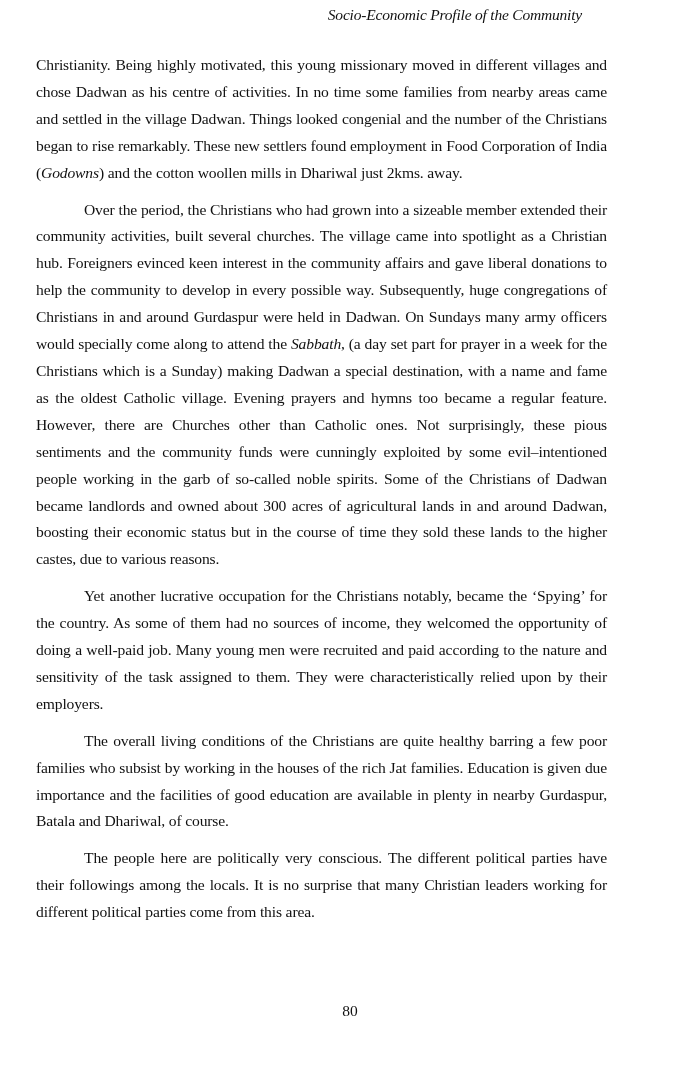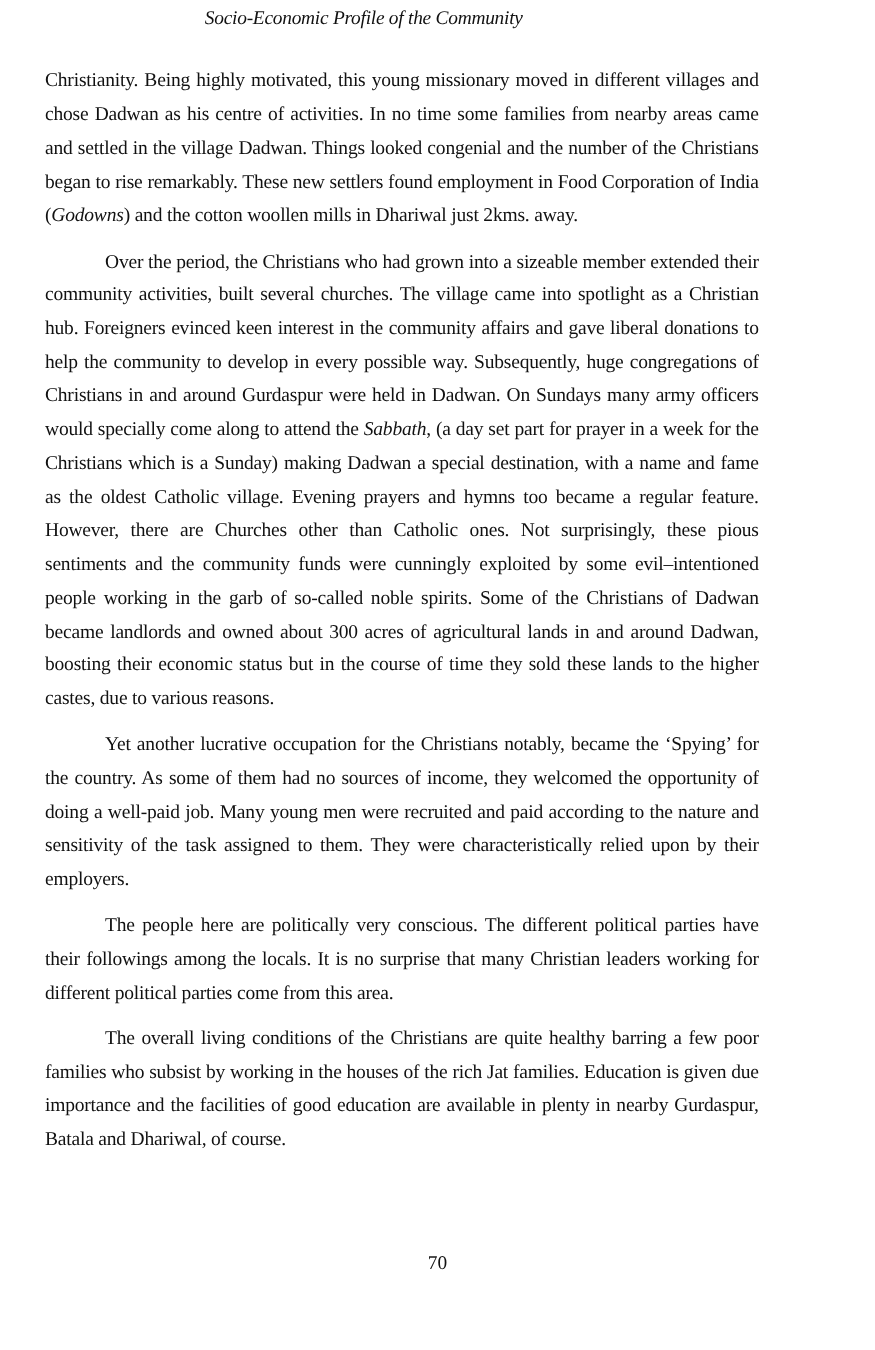--- a/index.html
+++ b/index.html
@@ -3,21 +3,21 @@
 <meta charset="utf-8">
 <style>
   html, body { margin: 0; padding: 0; background: #ffffff; }
   body {
     width: 700px; height: 1080px; position: relative; overflow: hidden;
     font-family: "Liberation Serif", "DejaVu Serif", serif;
     color: #111111;
   }
   .running-header {
     position: absolute; top: 6px; left: 0; width: 582px;
-    text-align: center; font-style: italic; font-size: 15.5px;
+    text-align: right; font-style: italic; font-size: 15.5px;
     letter-spacing: -0.2px;
   }
   .body-text {
     position: absolute; top: 52px; left: 36px; width: 571px;
     font-size: 15.6px; line-height: 26.9px; text-align: justify;
     letter-spacing: -0.15px;
   }
   .para { margin: 0 0 10px 0; }
   .para.indent { text-indent: 48px; }
   .page-number {
@@ -28,17 +28,17 @@
 </style>
 </head>
 <body>
 
 <div class="running-header">Socio-Economic Profile of the Community</div>
 
 <div class="body-text">
   <p class="para"><span>Christianity. Being highly motivated, this young missionary moved in different villages and chose Dadwan as his centre of activities. In no time some families from nearby areas came and settled in the village Dadwan. Things looked congenial and the number of the Christians began to rise remarkably. These new settlers found employment in Food Corporation of India (</span><em>Godowns</em><span>) and the cotton woollen mills in Dhariwal just 2kms. away.</span></p>
   <p class="para indent"><span>Over the period, the Christians who had grown into a sizeable member extended their community activities, built several churches. The village came into spotlight as a Christian hub. Foreigners evinced keen interest in the community affairs and gave liberal donations to help the community to develop in every possible way. Subsequently, huge congregations of Christians in and around Gurdaspur were held in Dadwan. On Sundays many army officers would specially come along to attend the </span><em>Sabbath</em><span>, (a day set part for prayer in a week for the Christians which is a Sunday) making Dadwan a special destination, with a name and fame as the oldest Catholic village. Evening prayers and hymns too became a regular feature. However, there are Churches other than Catholic ones.  Not surprisingly, these pious sentiments and the community funds were cunningly exploited by some evil–intentioned people working in the garb of so-called noble spirits. Some of the Christians of Dadwan became landlords and owned about 300 acres of agricultural lands in and around Dadwan, boosting their economic status but in the course of time they sold these lands to the higher castes, due to various reasons.</span></p>
   <p class="para indent"><span>Yet another lucrative occupation for the Christians notably, became the ‘Spying’ for the country. As some of them had no sources of income, they welcomed the opportunity of doing a well-paid job. Many young men were recruited and paid according to the nature and sensitivity of the task assigned to them.  They were characteristically relied upon by their employers.</span></p>
+  <p class="para indent"><span>The overall living conditions of the Christians are quite healthy barring a few poor families who subsist by working in the houses of the rich Jat families. Education is given due importance and the facilities of good education are available in plenty in nearby Gurdaspur, Batala and Dhariwal, of course.</span></p>
   <p class="para indent"><span>The people here are politically very conscious. The different political parties have their followings among the locals. It is no surprise that many Christian leaders working for different political parties come from this area.</span></p>
-  <p class="para indent"><span>The overall living conditions of the Christians are quite healthy barring a few poor families who subsist by working in the houses of the rich Jat families. Education is given due importance and the facilities of good education are available in plenty in nearby Gurdaspur, Batala and Dhariwal, of course.</span></p>
 </div>
 
-<div class="page-number">70</div>
+<div class="page-number">80</div>
 
 </body></html>

